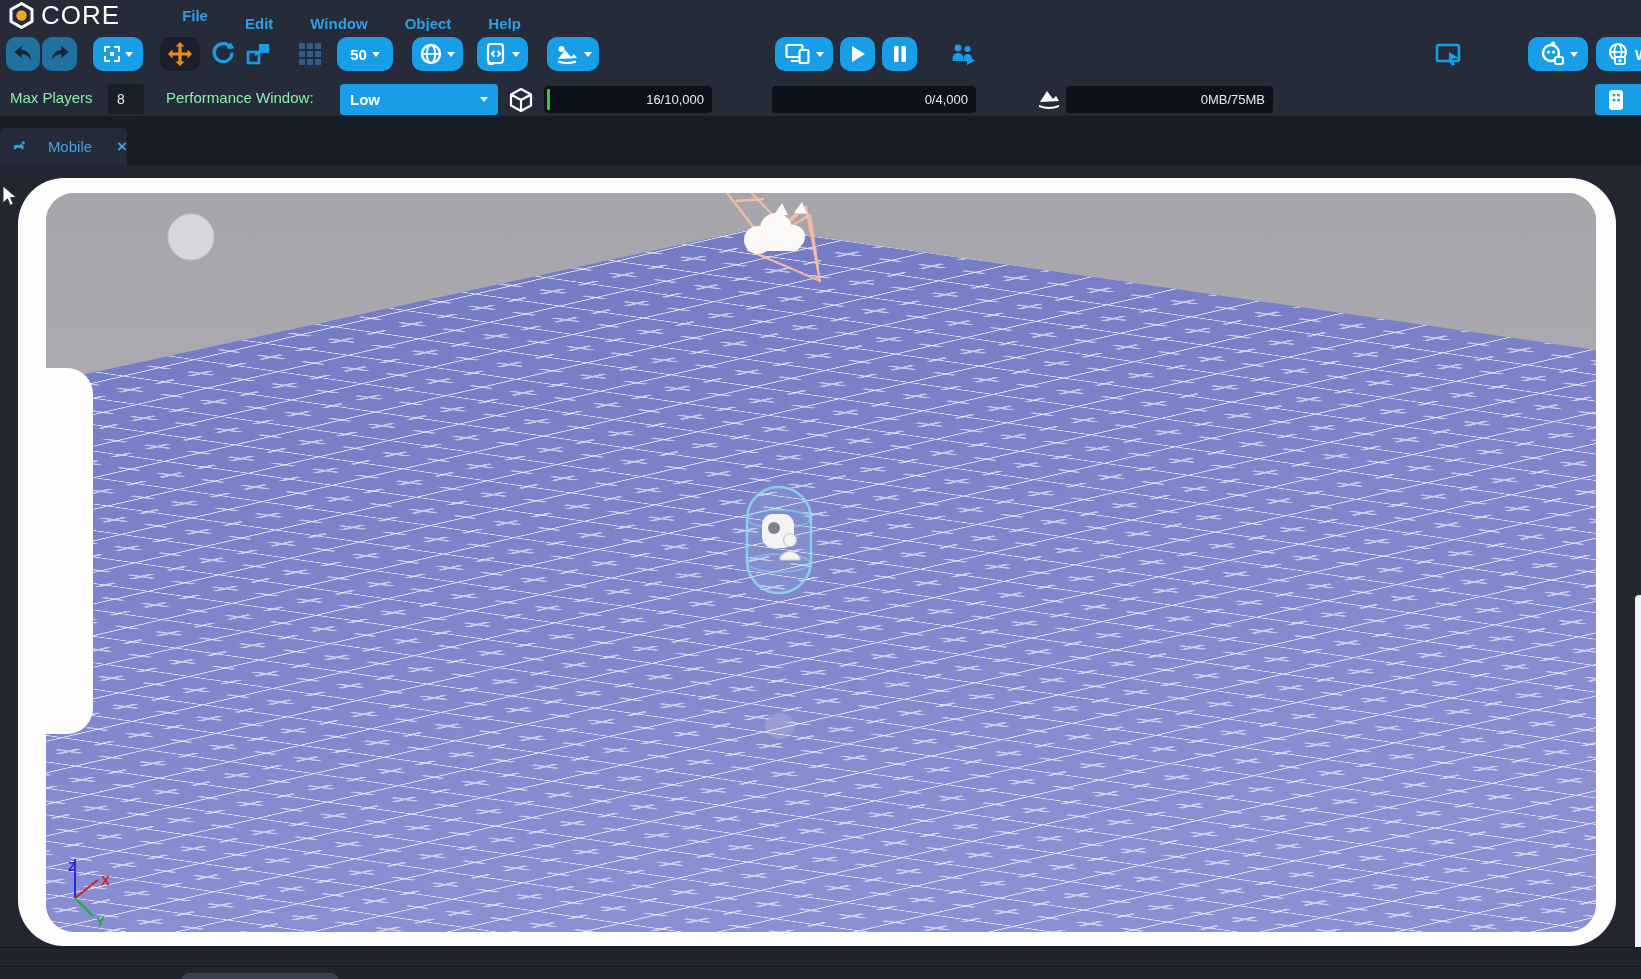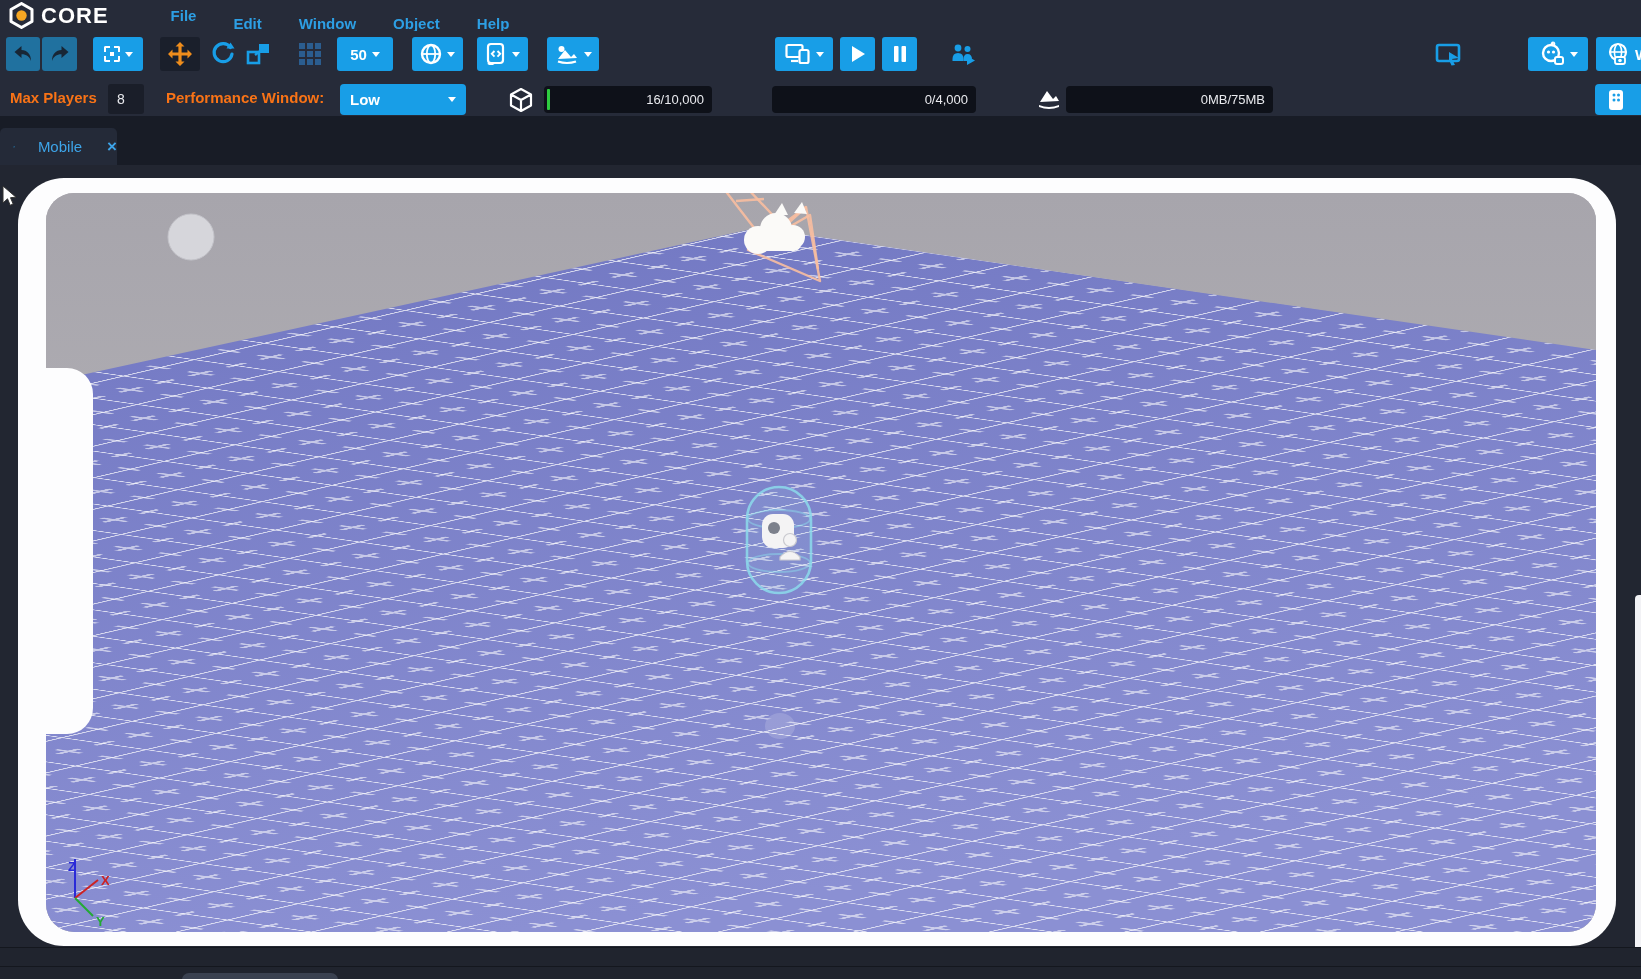--- a/index.html
+++ b/index.html
@@ -4,55 +4,55 @@
 <style>
   * { margin:0; padding:0; box-sizing:border-box; }
   html,body { width:1641px; height:979px; overflow:hidden; background:#14171f;
     font-family:"Liberation Sans", sans-serif; }
   #stage { position:relative; width:1641px; height:979px; overflow:hidden; background:#262b39; }
 
   
   #menubar { position:absolute; left:0; top:0; width:100%; height:31px; background:#262b39;
     display:flex; align-items:center; }
   .logo { display:flex; align-items:center; gap:6px; margin-left:8px; }
-  .logo-text { color:#fff; font-size:22px; font-weight:700; letter-spacing:1px; }
+  .logo-text { color:#fff; font-size:26px; font-weight:400; letter-spacing:1px; }
   .menu-item { color:#2d9fe4; font-weight:700; font-size:15px; cursor:default; }
   .menu-item.m0{ margin-left:62px; } .menu-item.mg{ margin-left:37px;margin-top:16px; }
 
   
   #toolbar { position:absolute; left:0; top:31px; width:100%; height:46px; background:#262b39; }
-  .tbtn { position:absolute; top:6px; height:34px; border-radius:3px; display:flex;
+  .tbtn { position:absolute; top:6px; height:34px; border-radius:10px; display:flex;
     align-items:center; justify-content:center; gap:5px; }
   .teal { background:#20719f; }
   .blue { background:#189ee7; }
   .darkb { background:#1a1f2b; }
   .icon-only { background:transparent; }
   .caret { width:0; height:0; border-left:4.5px solid transparent; border-right:4.5px solid transparent;
     border-top:5.5px solid #fff; }
   .zoom-label { color:#fff; font-weight:700; font-size:15px; }
   .sel-sq { width:16px; height:16px; border:2px dashed #fff; border-radius:2px; position:relative; }
   .sel-sq::after { content:""; position:absolute; left:4px; top:4px; width:4px; height:4px; background:#fff; }
 
   
   #perfbar { position:absolute; left:0; top:82px; width:100%; height:34px; background:#262b39; }
-  .plabel { position:absolute; top:7px; color:#f97316; font-size:15px;font-weight:bold; }
+  .plabel { position:absolute; top:7px; color:#86efac; font-size:15px; }
   .dark-input { position:absolute; top:2px; height:30px; background:#1a1e29; border-radius:3px;
     color:#e9eaee; font-size:14px; display:flex; align-items:center; padding-left:9px; }
   .limits-select { position:absolute; top:2px; height:31px; background:#189ee7; border-radius:4px;
     display:flex; align-items:center; justify-content:space-between; padding:0 10px; }
   .limits-select span { color:#fff; font-weight:700; font-size:15px; }
   .meter-bar { position:absolute; top:4px; height:27px; background:#0e1119; border-radius:4px;
     display:flex; align-items:center; justify-content:flex-end; padding-right:8px; }
   .meter-bar span { color:#e9eaee; font-size:13px; }
   .meter-fill { position:absolute; left:3px; top:3px; bottom:3px; width:3px; background:#2ecc40; border-radius:1px; }
   .meter-icon { position:absolute; top:5px; }
 
   
   #tabstrip { position:absolute; left:0; top:116px; width:100%; height:49px; background:#181c26; }
-  #tab-mobile { position:absolute; left:0; top:12px; width:117px; height:37px; background:#242a38;
+  #tab-mobile { position:absolute; left:0; top:12px; width:127px; height:37px; background:#242a38;
     border-radius:5px 5px 0 0; display:flex; align-items:center; padding-left:13px; gap:23px; }
   #tab-mobile .tab-label { color:#3da4e8; font-size:15px; }
   #tab-mobile .tab-close { color:#3da4e8; font-size:17px; font-weight:700; margin-left:2px; cursor:default; }
 
   
   #viewport { position:absolute; left:0; top:165px; width:100%; height:782px; background:#222631; }
   #phone-frame { position:absolute; left:18px; top:13px; width:1598px; height:768px;
     background:#fdfdfe; border-radius:46px; }
   #phone-screen { position:absolute; left:28px; top:15px; width:1550px; height:739px;
     border-radius:28px; overflow:hidden; background:#aba9b0; }
@@ -222,21 +222,21 @@
       <span class="zoom-label">W</span>
     </div>
   </div>
 
   <div id="perfbar">
     <span class="plabel" style="left:10px;">Max Players</span>
     <div class="dark-input" style="left:108px;width:36px;">
       <span>8</span>
     </div>
     <span class="plabel" style="left:166px;">Performance Window:</span>
-    <div class="limits-select" style="left:340px;width:126px;">
+    <div class="limits-select" style="left:340px;width:158px;">
       <span>Low</span>
       <span class="caret"></span>
     </div>
 
     <svg class="meter-icon" style="left:508px;" width="26" height="26" viewBox="0 0 26 26">
       <path d="M13 2 L23 7.5 V18.5 L13 24 L3 18.5 V7.5 Z M3 7.5 L13 13 L23 7.5 M13 13 V24" fill="none" stroke="#fff" stroke-width="2.2" stroke-linejoin="round"></path>
     </svg>
     <div class="meter-bar" style="left:544px;width:168px;">
       <div class="meter-fill"></div>
       <span>16/10,000</span>

